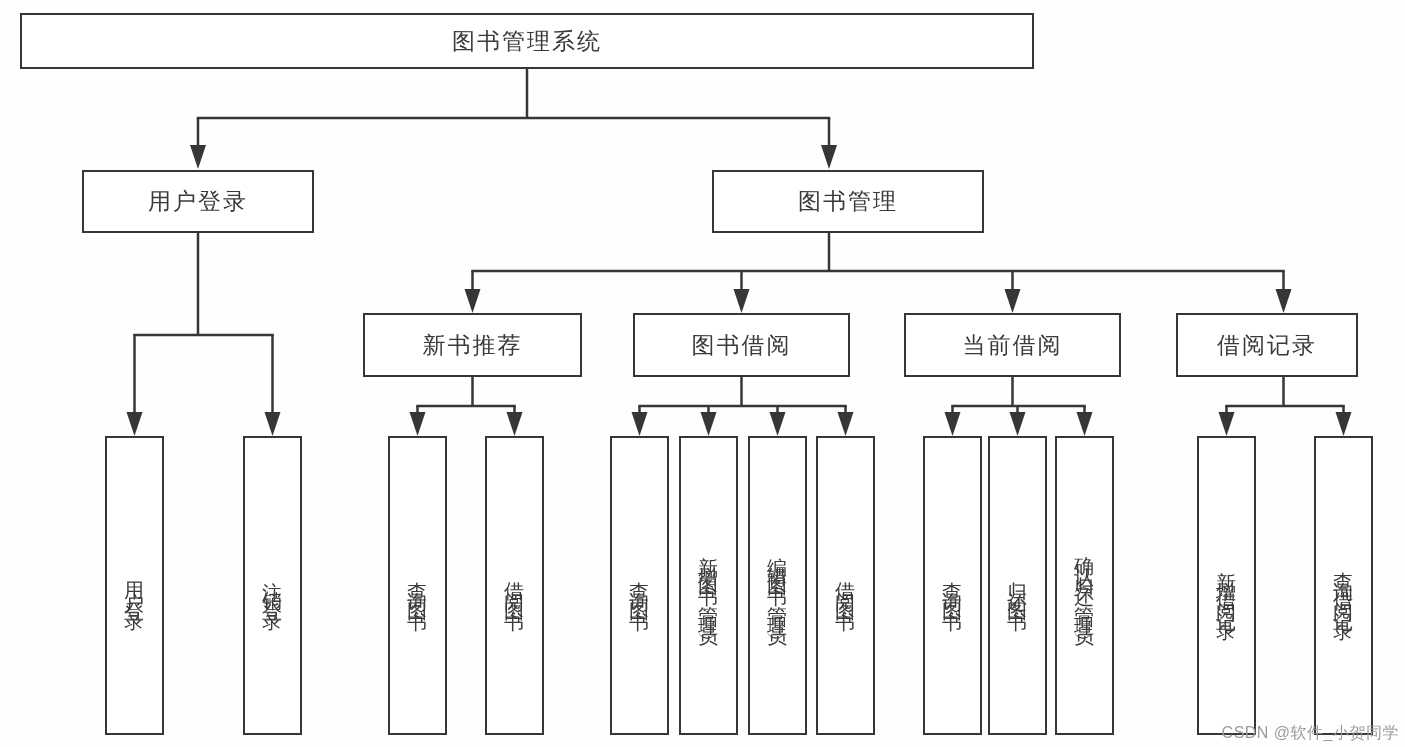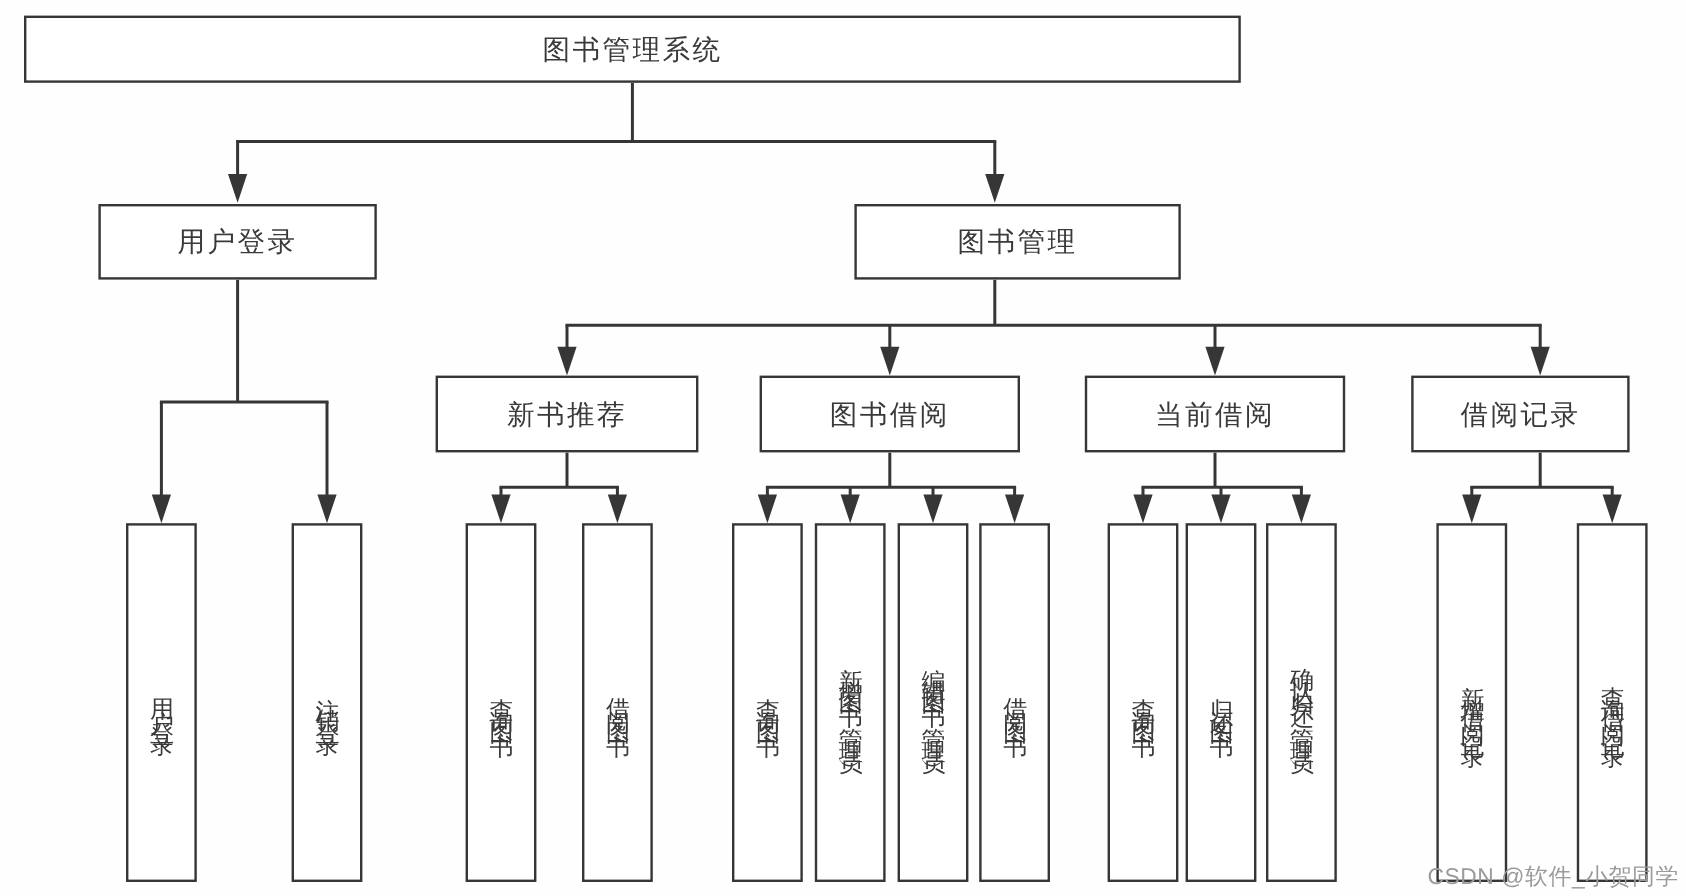--- a/index.html
+++ b/index.html
@@ -58,21 +58,21 @@
     text-orientation:mixed;
     font-size:20px;
     letter-spacing:10px;
     line-height:1;
     white-space:nowrap;
   }
   .watermark{
     position:absolute;
     right:6px;
     bottom:3px;
-    font-size:19px;
+    font-size:16px;
     letter-spacing:0.5px;
     color:var(--color-watermark);
     z-index:5;
     white-space:nowrap;
   }
 </style>
 </head>
 <body>
 
 <div class="canvas">

